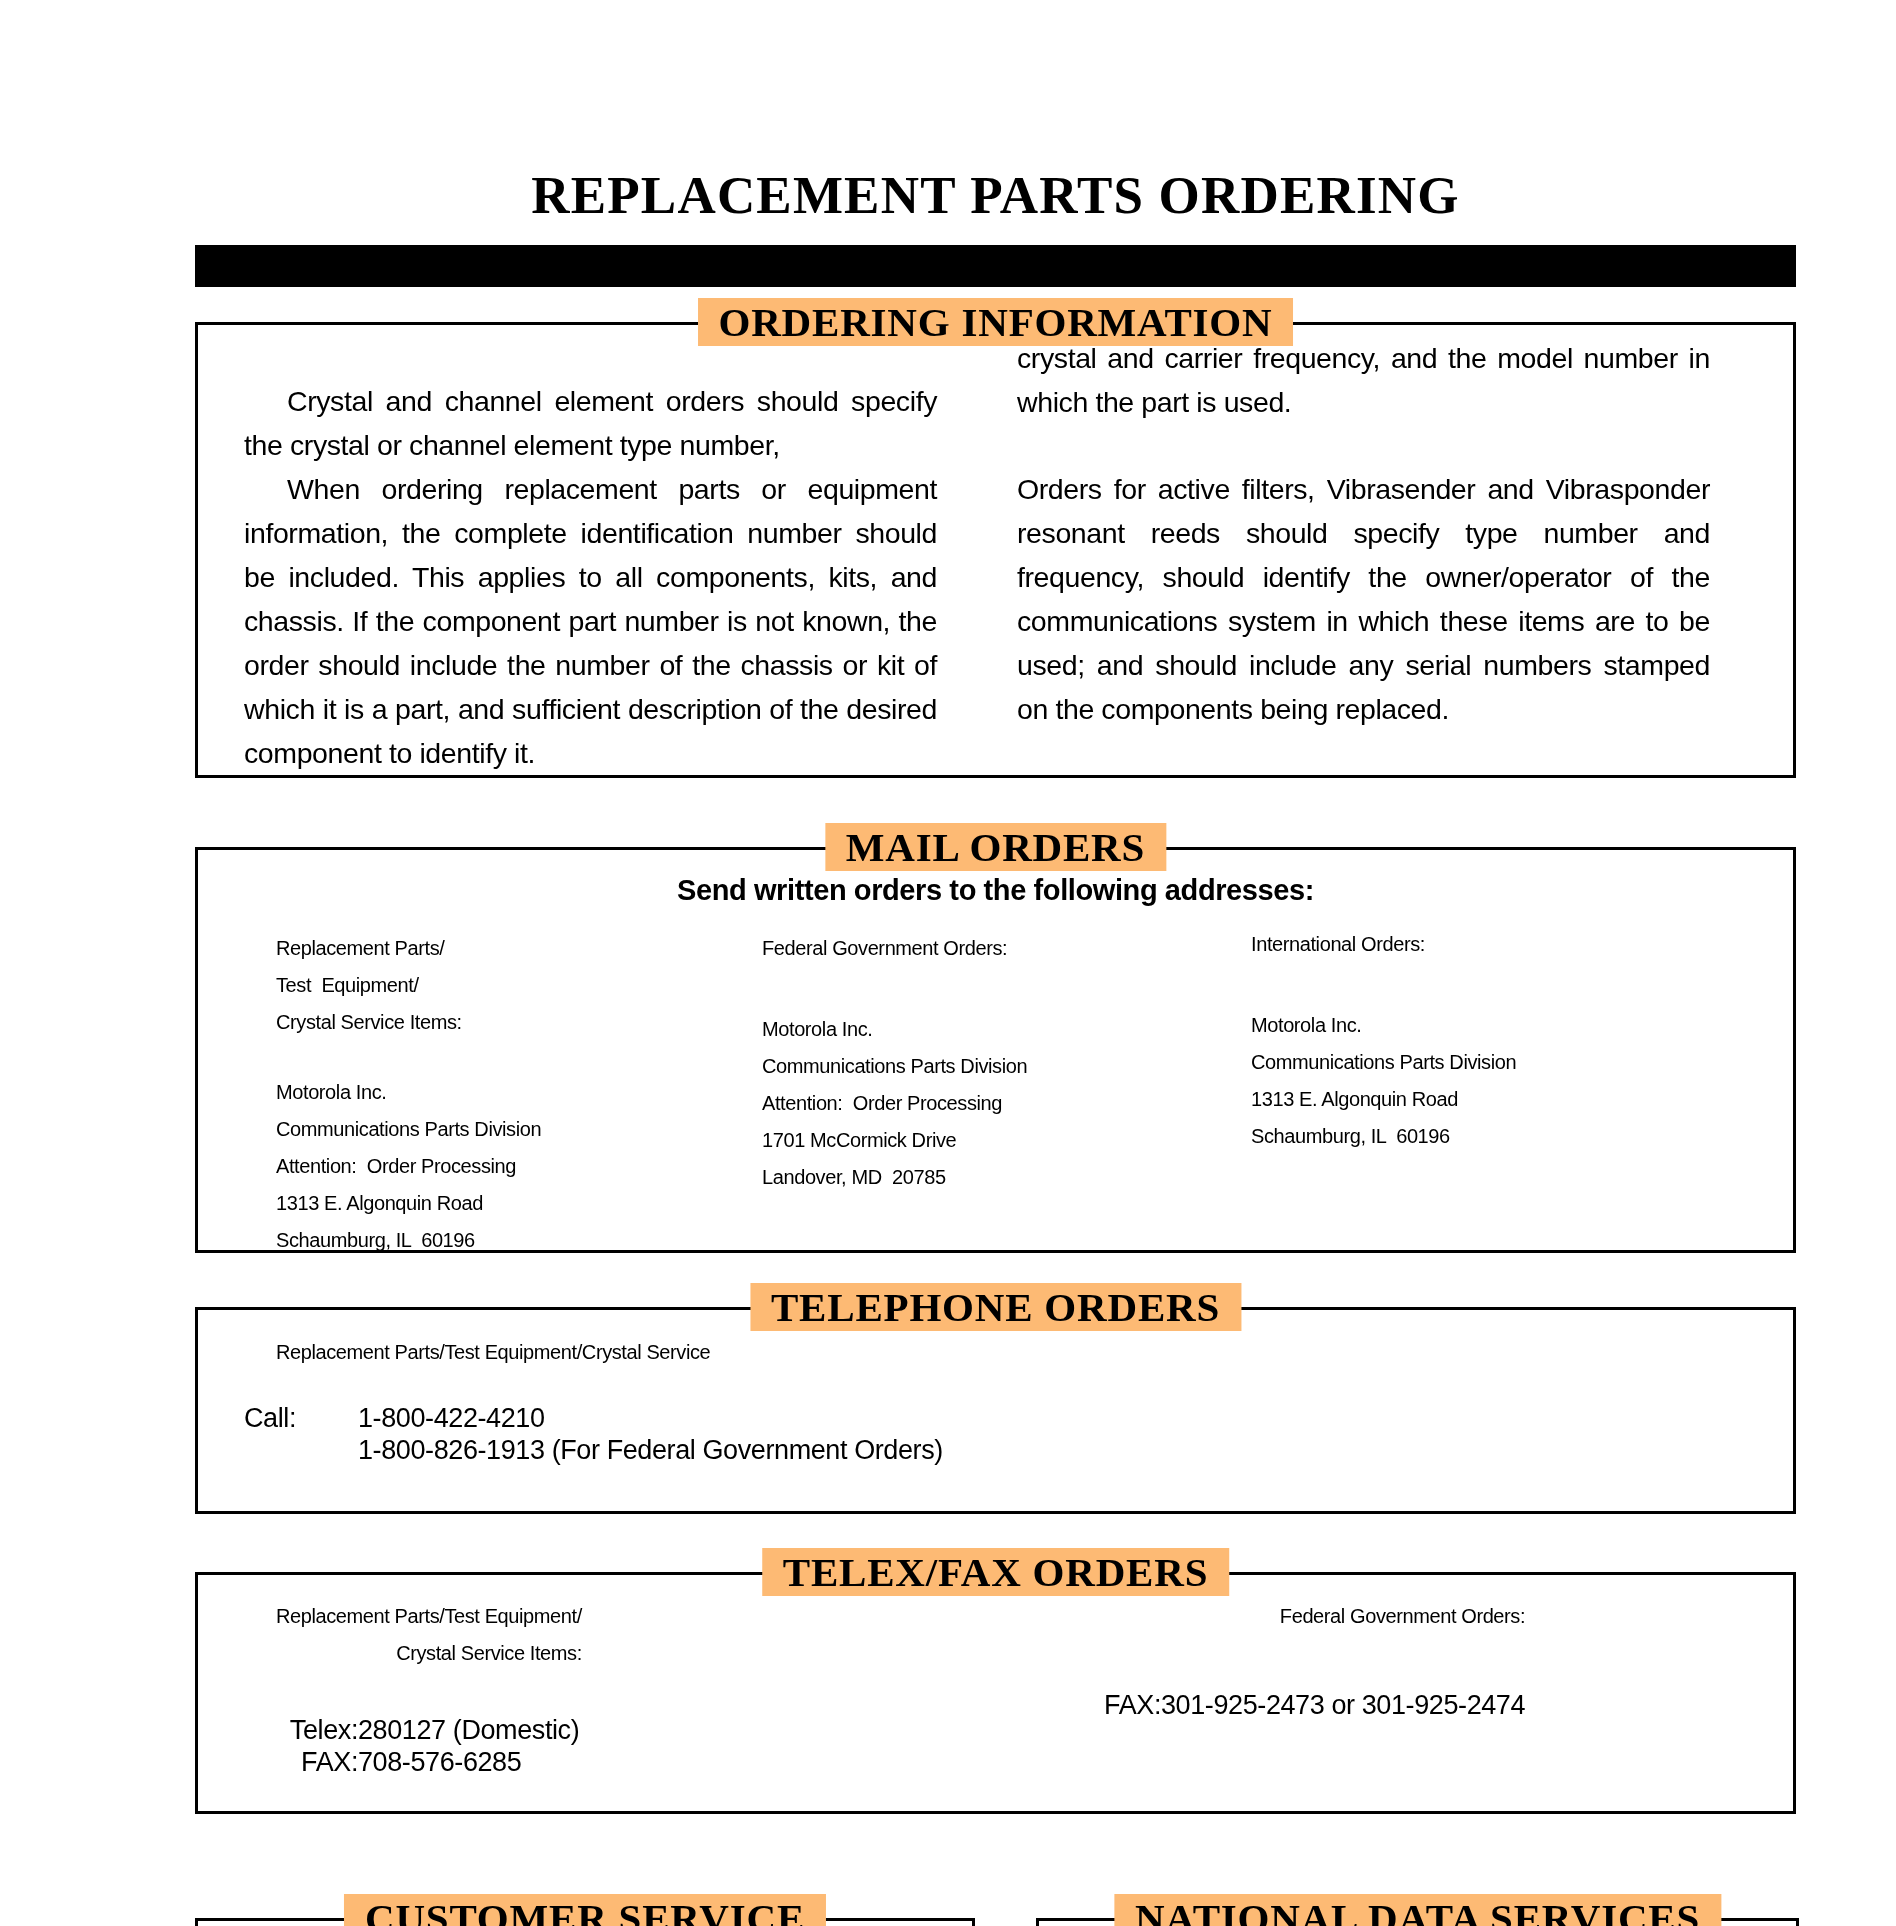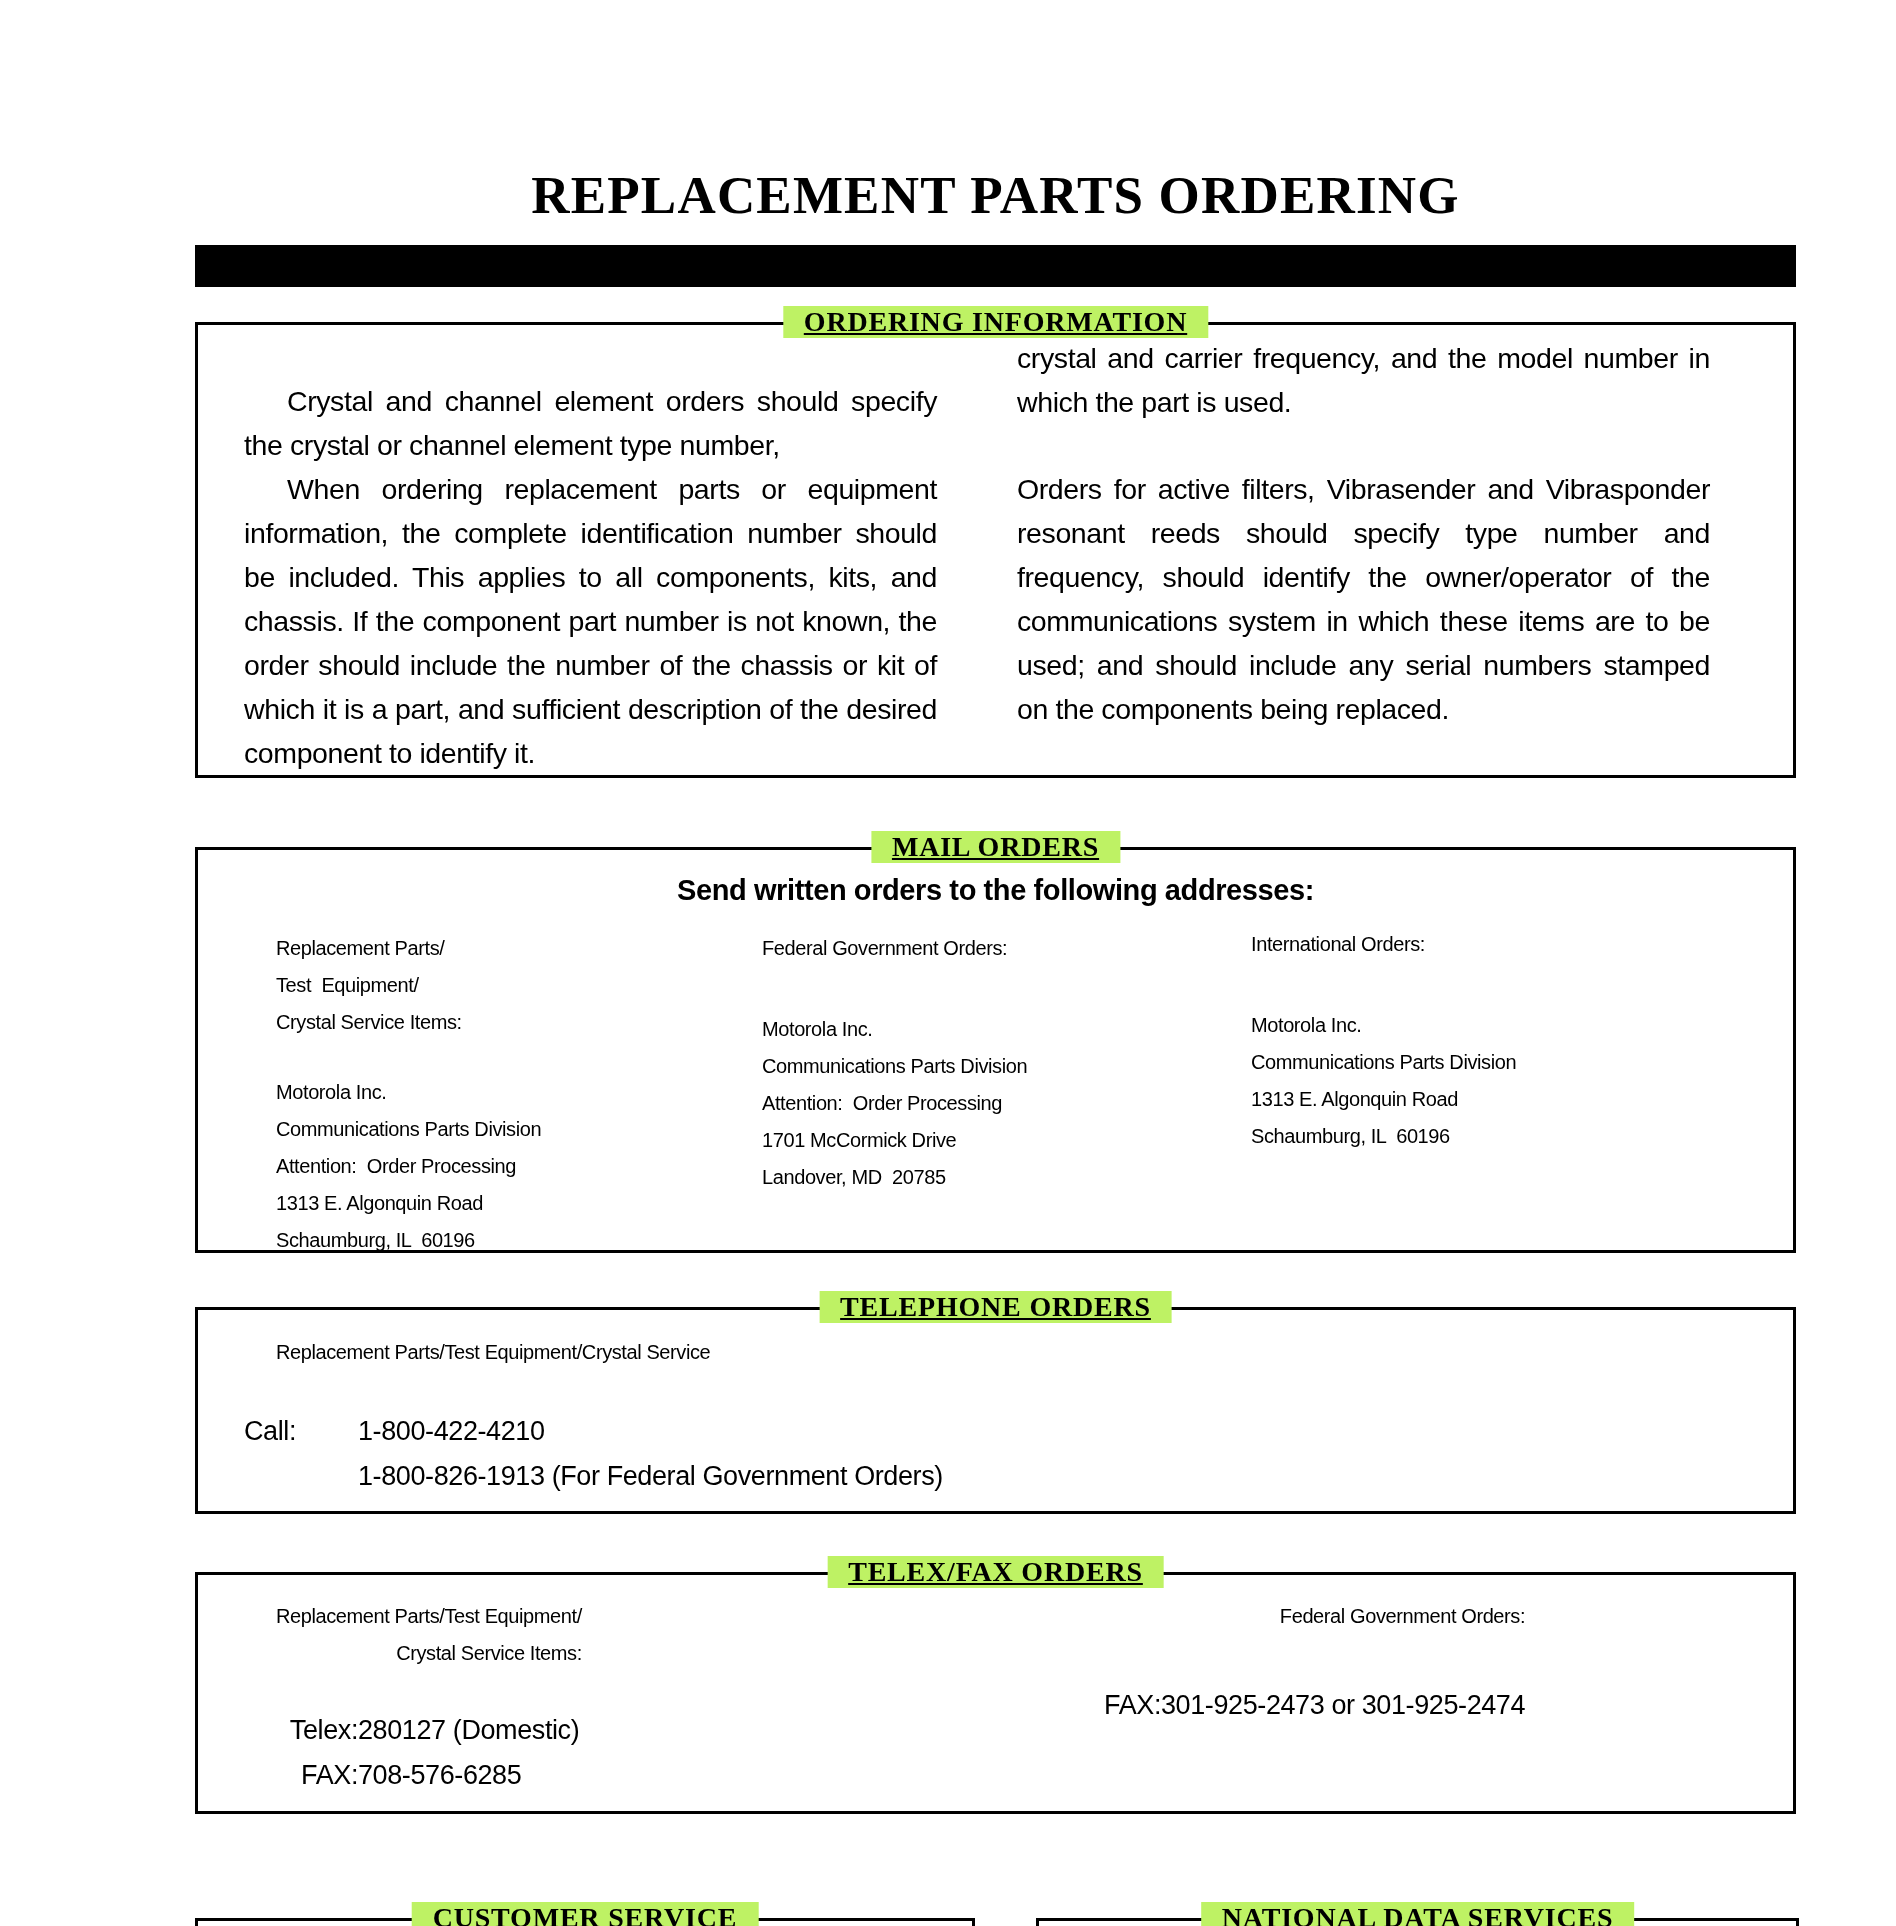--- a/index.html
+++ b/index.html
@@ -18,36 +18,36 @@
   }
   .title-bar {
     position:absolute; left:195px; top:245px; width:1601px; height:42px;
     background:#000;
   }
   .sec-box {
     position:absolute; border:3.9px solid #000; background:#fff; box-sizing:border-box;
   }
   .sec-header {
     position:absolute; top:-3.1px; left:50%; transform:translate(-50%,-50%);
-    background:#bef264; padding:0 21px; font-size:28px; letter-spacing:0.8px;text-decoration:underline;
+    background:#fdba74; padding:0 21px; font-size:41px; letter-spacing:0.8px;
   }
   
   .oi-col {
     position:absolute; top:10.8px; width:693px;
     font-size:28.5px; line-height:44px; letter-spacing:-0.4px;
     text-align:justify;
   }
   .oi-col p { margin:0; }
   .oi-col p.gap { margin-top:43px; }
   .oi-col p.indent { text-indent:43px; }
   
   .line { white-space:pre; font-size:20px; letter-spacing:-0.4px;margin-left:32px; }
   .lh95 .line { line-height:37px; }
   .lh80 .line { line-height:31px; }
-  .row { display:flex; font-size:27px; line-height:32px; letter-spacing:-0.4px;margin-top:13px; }
+  .row { display:flex; font-size:27px; line-height:32px; letter-spacing:-0.4px; }
   .row .lbl { width:114px; flex:none; white-space:pre; }
   .row .val { white-space:pre; }
   .mail-intro {
     position:absolute; top:24px; left:0; width:100%; text-align:center;
     font-size:29px; font-weight:bold; letter-spacing:-0.4px;
   }
   .abs { position:absolute; }
 </style>
 </head>
 <body>

